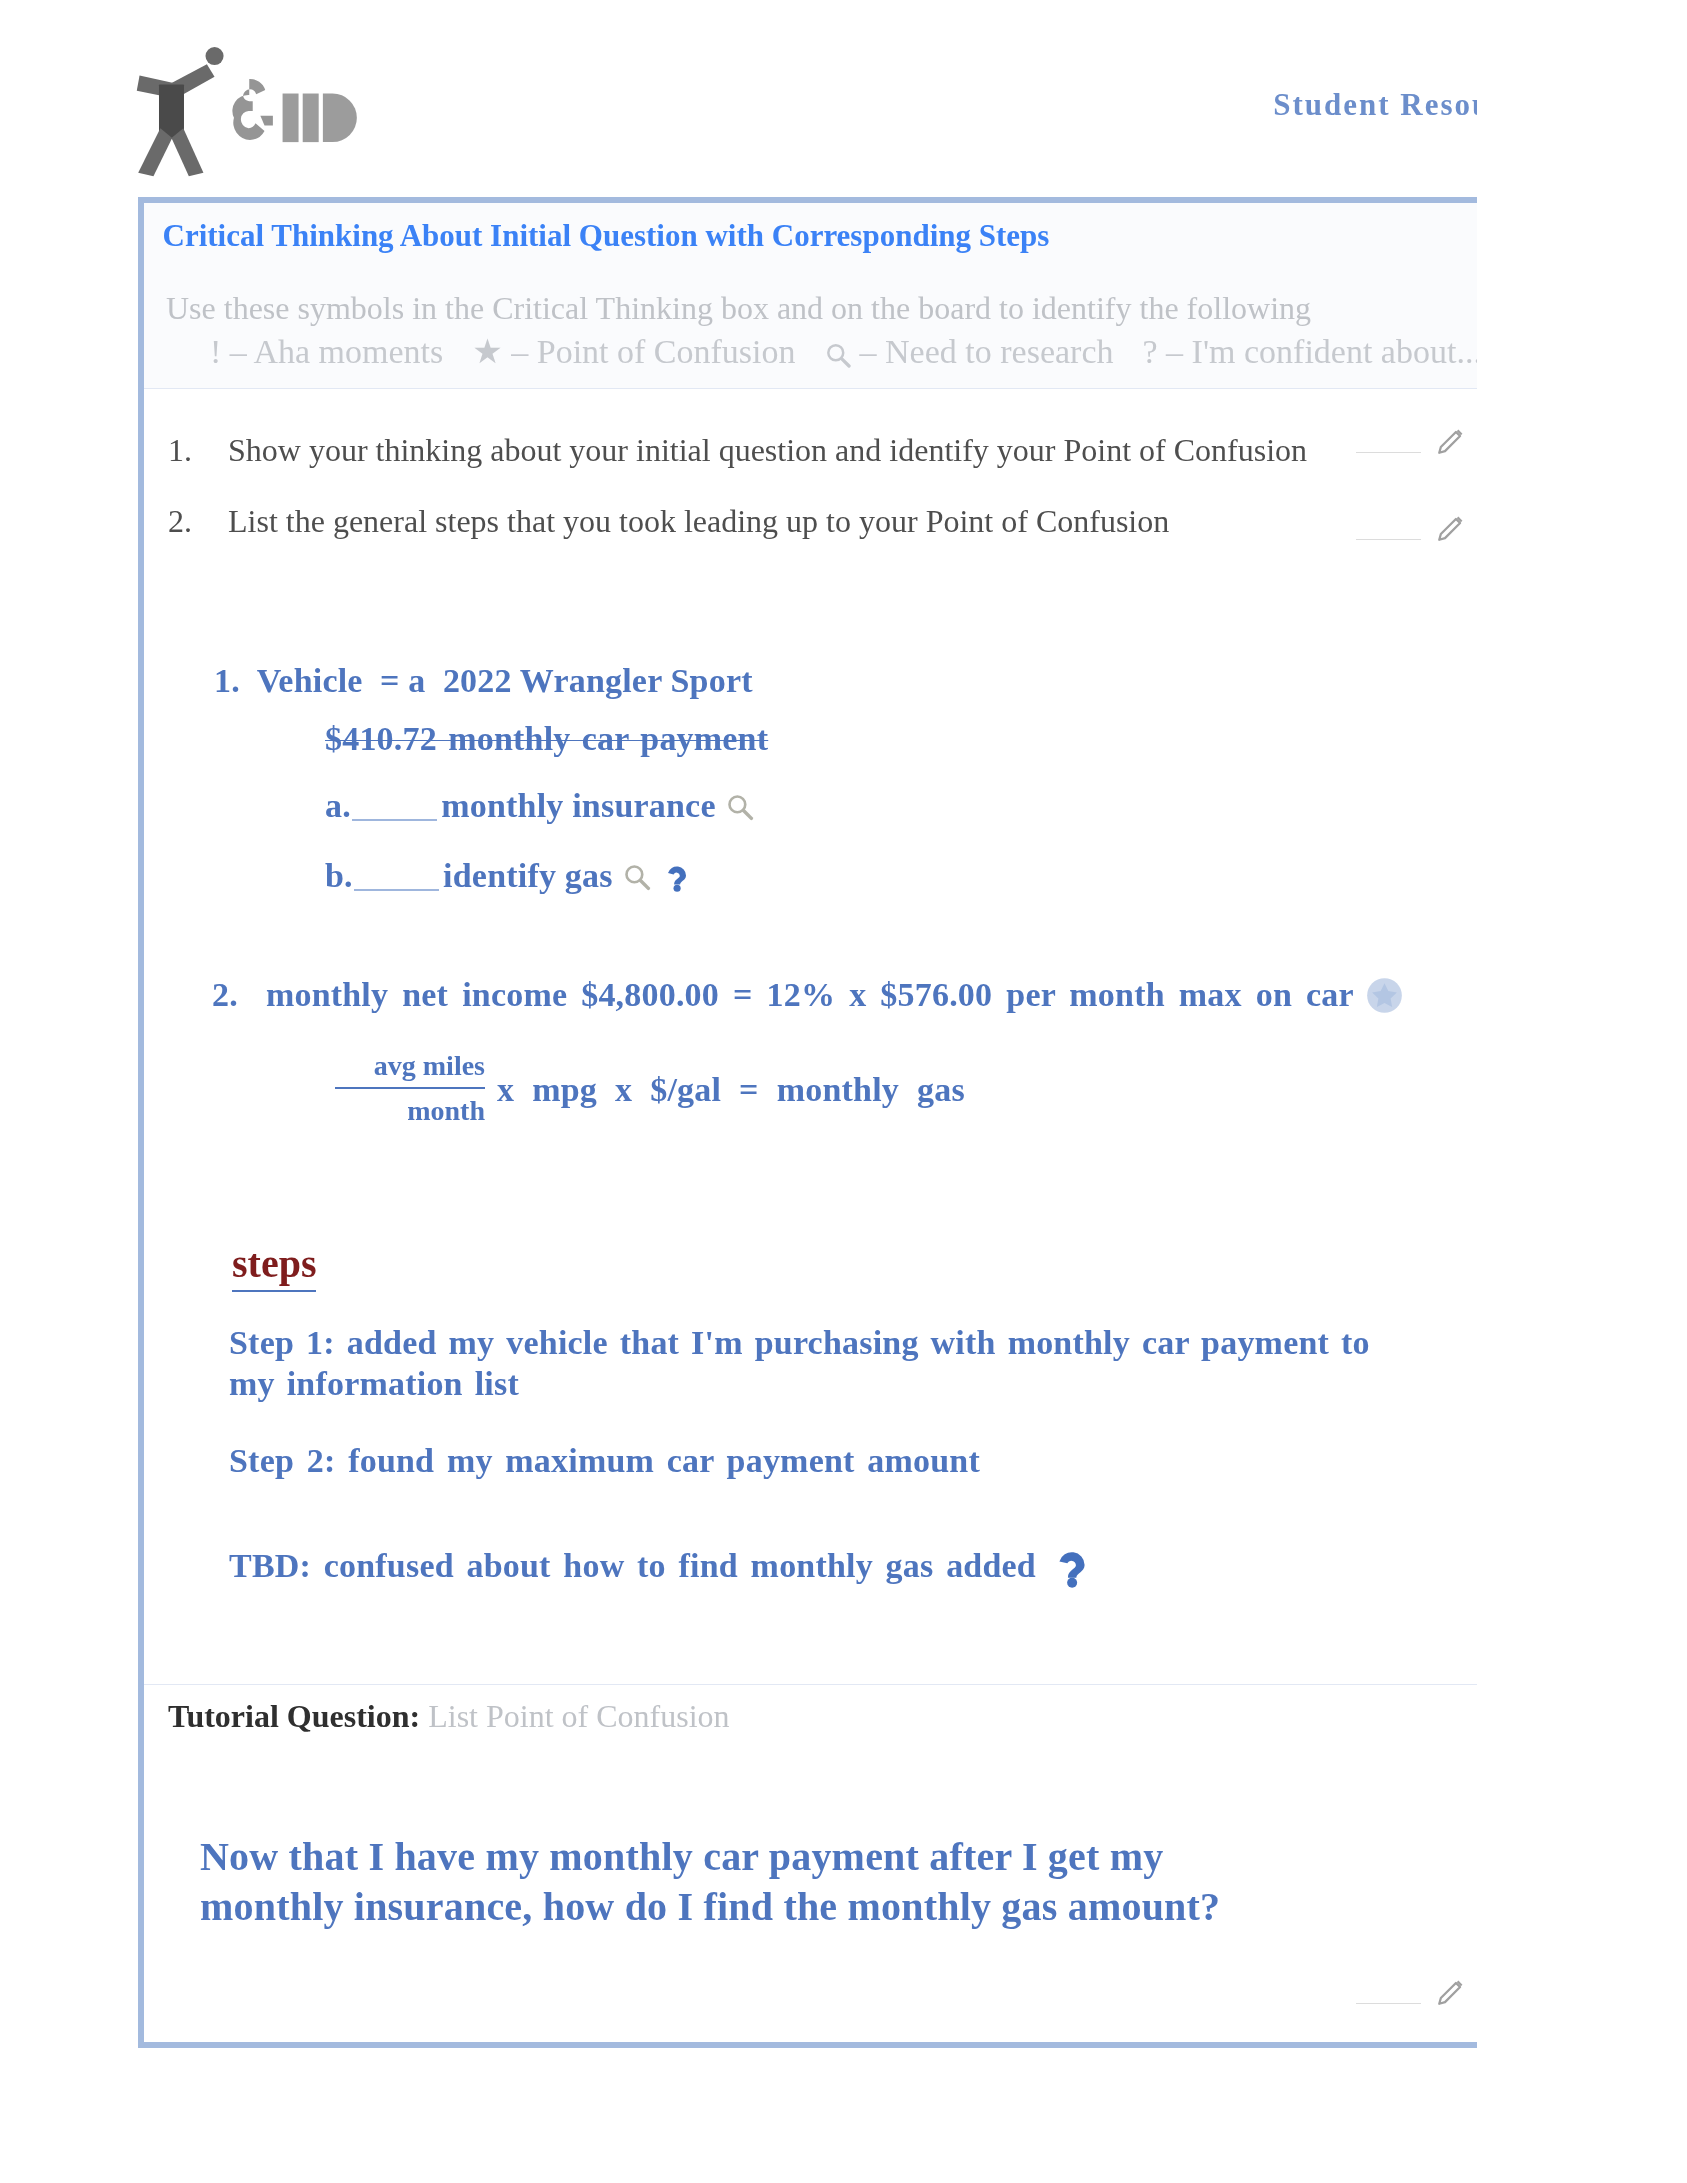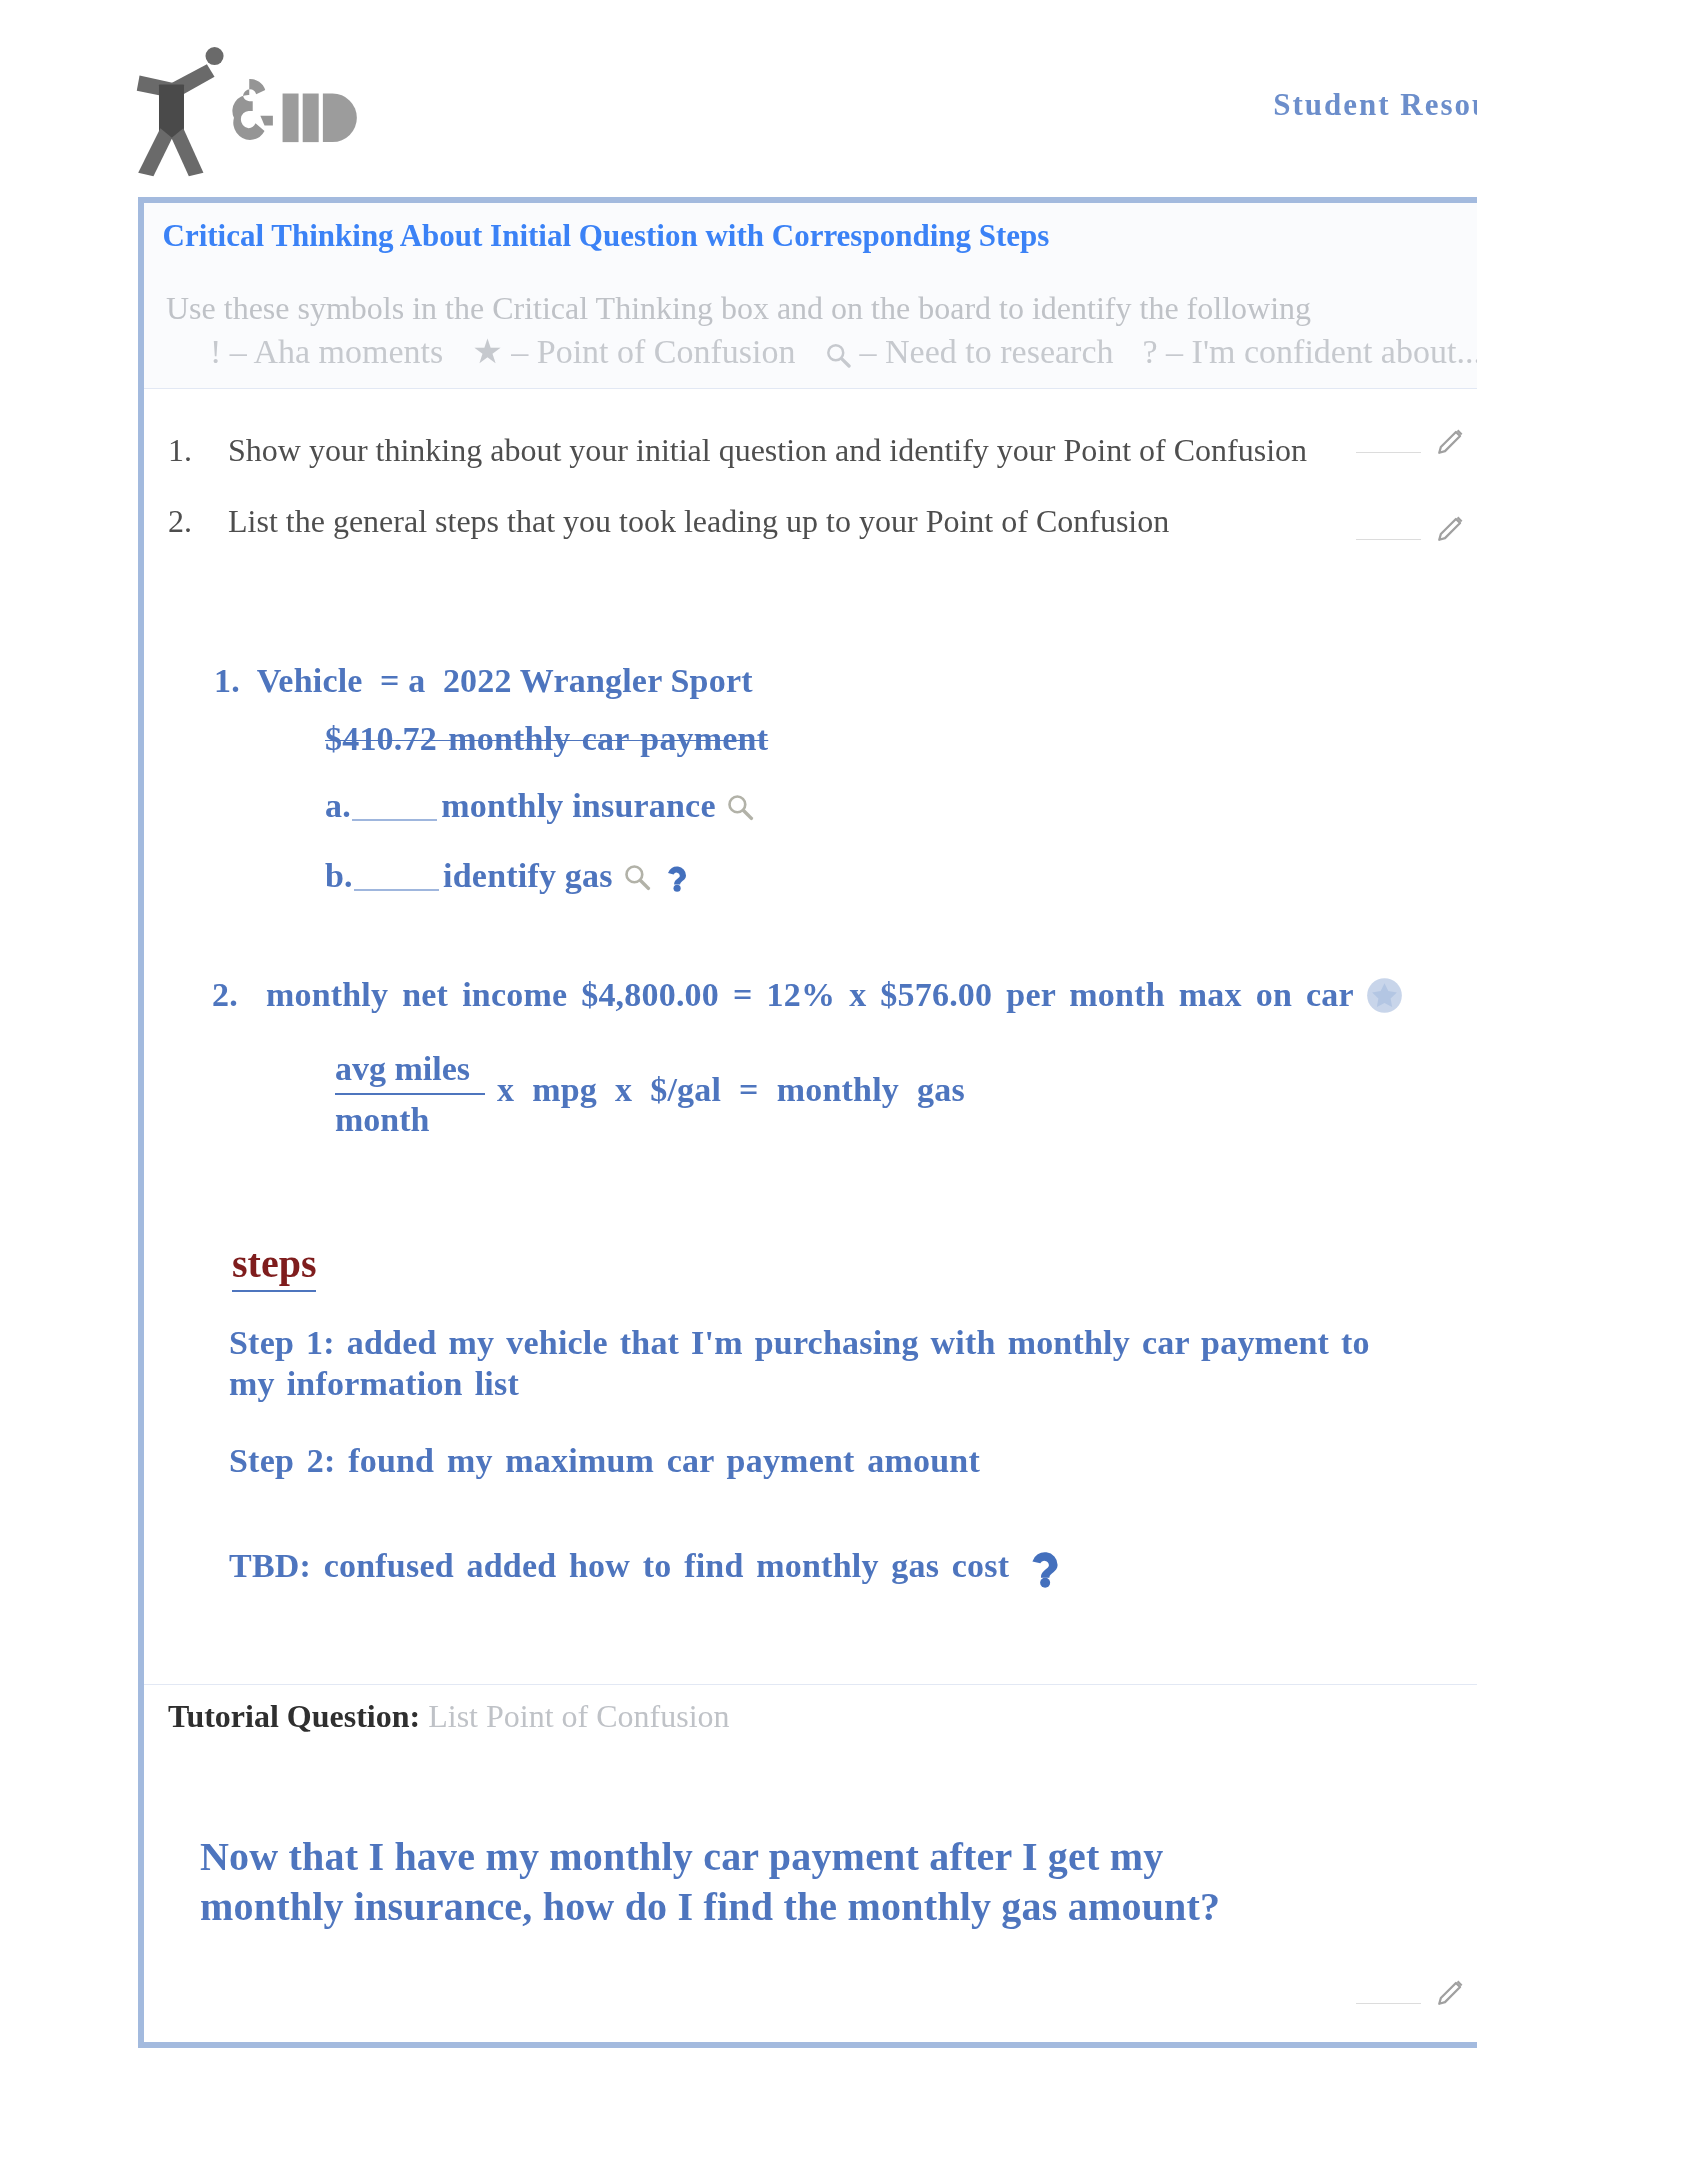--- a/index.html
+++ b/index.html
@@ -39,21 +39,21 @@
   .rowtools .ic svg{width:100%;height:100%;display:block;}
   .rowtools .pencil{left:79px;top:5.3px;width:32px;height:32px;}
   .rowtools .trash{left:119px;top:5.3px;width:29px;height:32px;}
 
   
   .ink{position:absolute;color:#4e75be;font-weight:bold;font-size:34px;white-space:nowrap;
        font-family:"Liberation Serif",serif;letter-spacing:0.2px;}
   .ink .blank{display:inline-block;width:85px;border-bottom:2px solid #9fb6dd;margin:0 4px 0 1.3px;height:26.5px;vertical-align:-4px;}
   .strike{text-decoration:line-through;text-decoration-thickness:1.3px;}
 
-  .frac{position:absolute;display:inline-block;text-align:left;color:#4e75be;font-weight:bold;font-size:34px;}
+  .frac{position:absolute;display:inline-block;text-align:right;color:#4e75be;font-weight:bold;font-size:28px;}
   .frac .num{display:block;}
   .frac .den{display:block;}
   .frac .bar{display:block;border-top:2px solid #4e75be;margin:6.6px 0 8px 0;}
 
   .steps-h{position:absolute;color:#7f1d1d;font-weight:bold;font-size:40px;
       border-bottom:2.6px solid #4e75be;padding-bottom:3px;}
 
   .sym{display:inline-block;vertical-align:-4px;}
   .sym svg{display:block;}
   .sym.mag{width:28px;height:28px;margin-left:10.6px;}
@@ -181,21 +181,21 @@
     <div class="frac f1">
       <span class="num">avg miles</span>
       <span class="bar"></span>
       <span class="den">month</span>
     </div>
     <div class="ink f1r"><span>x      mpg   x   $/gal = monthly gas</span></div>
 
     <div class="steps-h">steps</div>
     <div class="ink s1"><span>Step 1: added my vehicle that I'm purchasing with monthly car payment to my information list</span></div>
     <div class="ink s2"><span>Step 2: found my maximum car payment amount</span></div>
-    <div class="ink s3"><span>TBD: confused added how to find monthly gas cost</span><span class="sym q qbig"><svg viewBox="0 0 32 32">
+    <div class="ink s3"><span>TBD: confused about how to find monthly gas added</span><span class="sym q qbig"><svg viewBox="0 0 32 32">
             <path d="M6.4 11.8a9.8 9.8 0 0 1 19.2 2.6c0 5.2-6.3 6.1-6.3 9.7h-6.4c0-5.9 6.1-6.6 6.1-9.5a3.5 3.5 0 0 0-6.6-1.4z" fill="#4470bd"></path>
             <circle cx="16.1" cy="28" r="3.8" fill="#4470bd"></circle>
           </svg></span></div>
 
     <div class="divider" style="top:1481px"></div>
     <div class="tq"><b>Tutorial Question:</b> <span>List Point of Confusion</span></div>
     <div class="ink ans">Now that I have my monthly car payment after I get my monthly insurance, how do I find the monthly gas amount?</div>
 
     <div class="rowtools t3">
       <span class="ul"></span>

